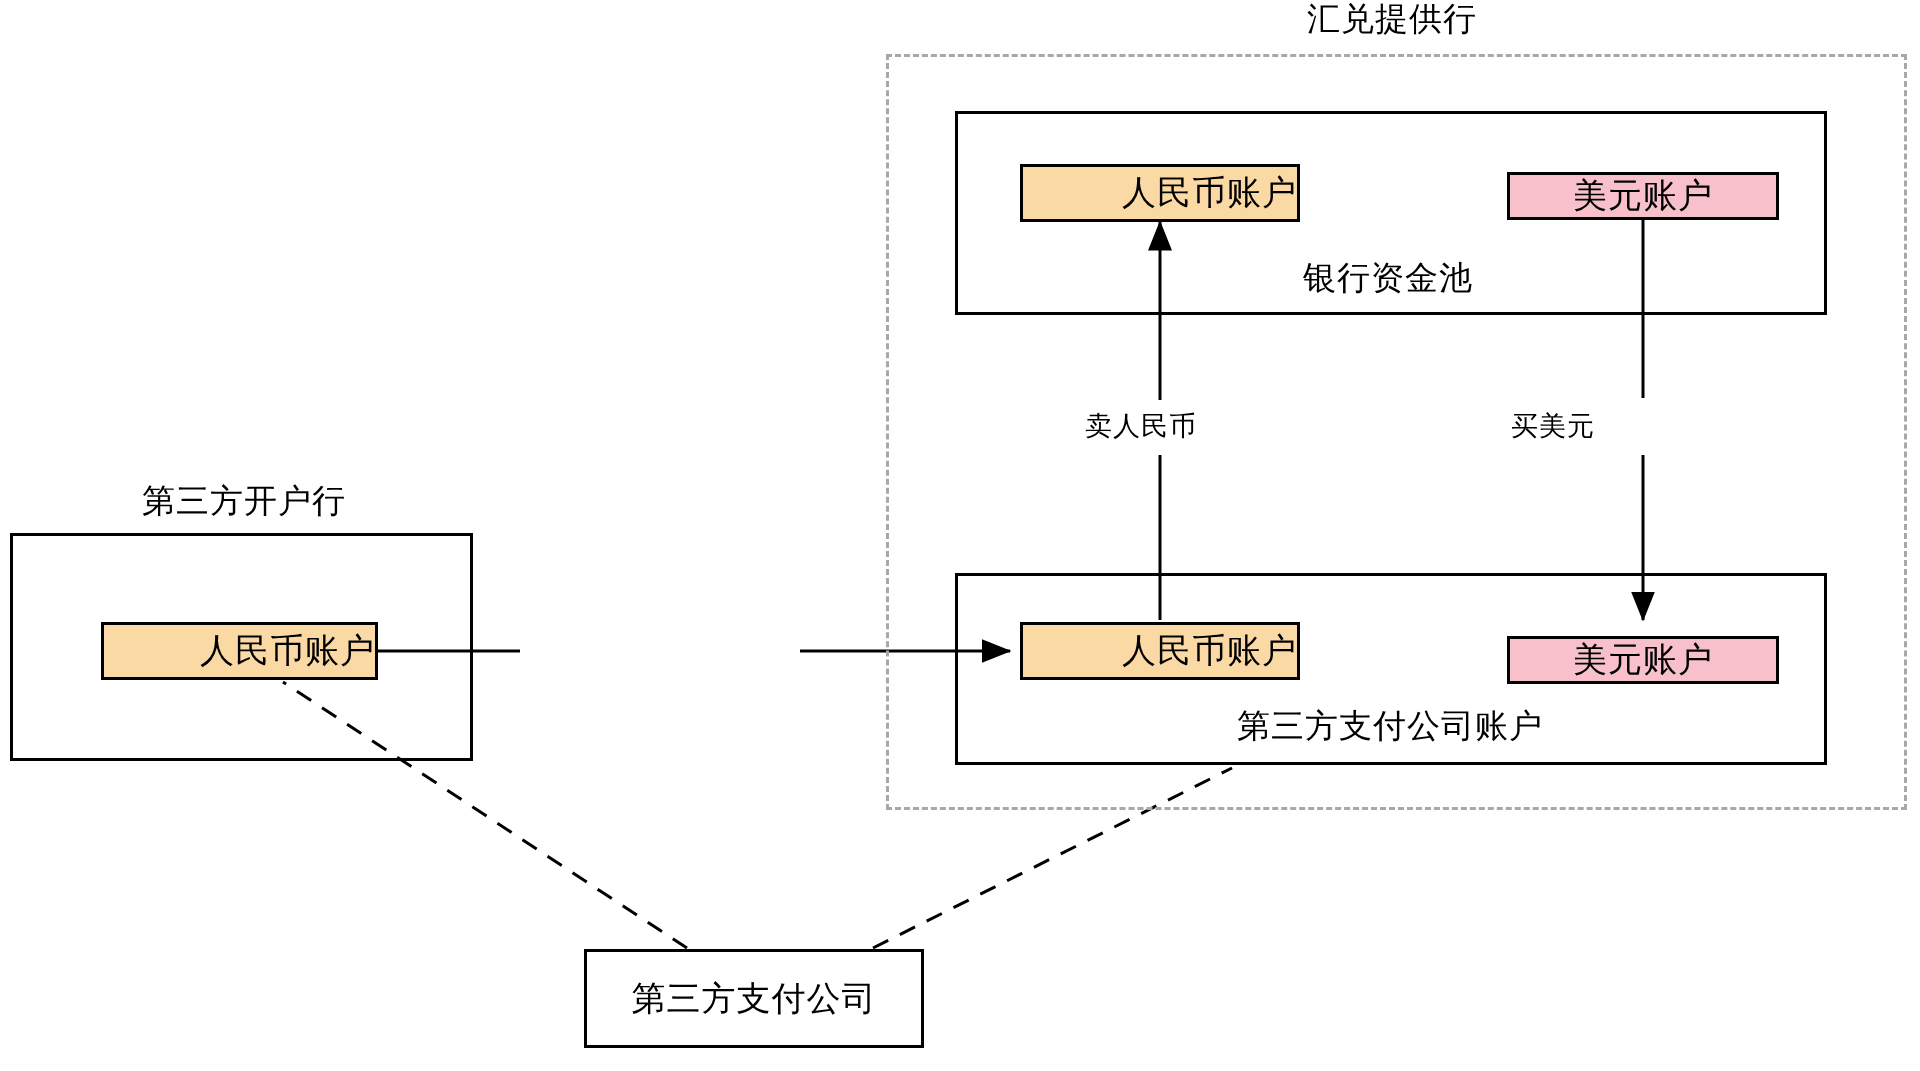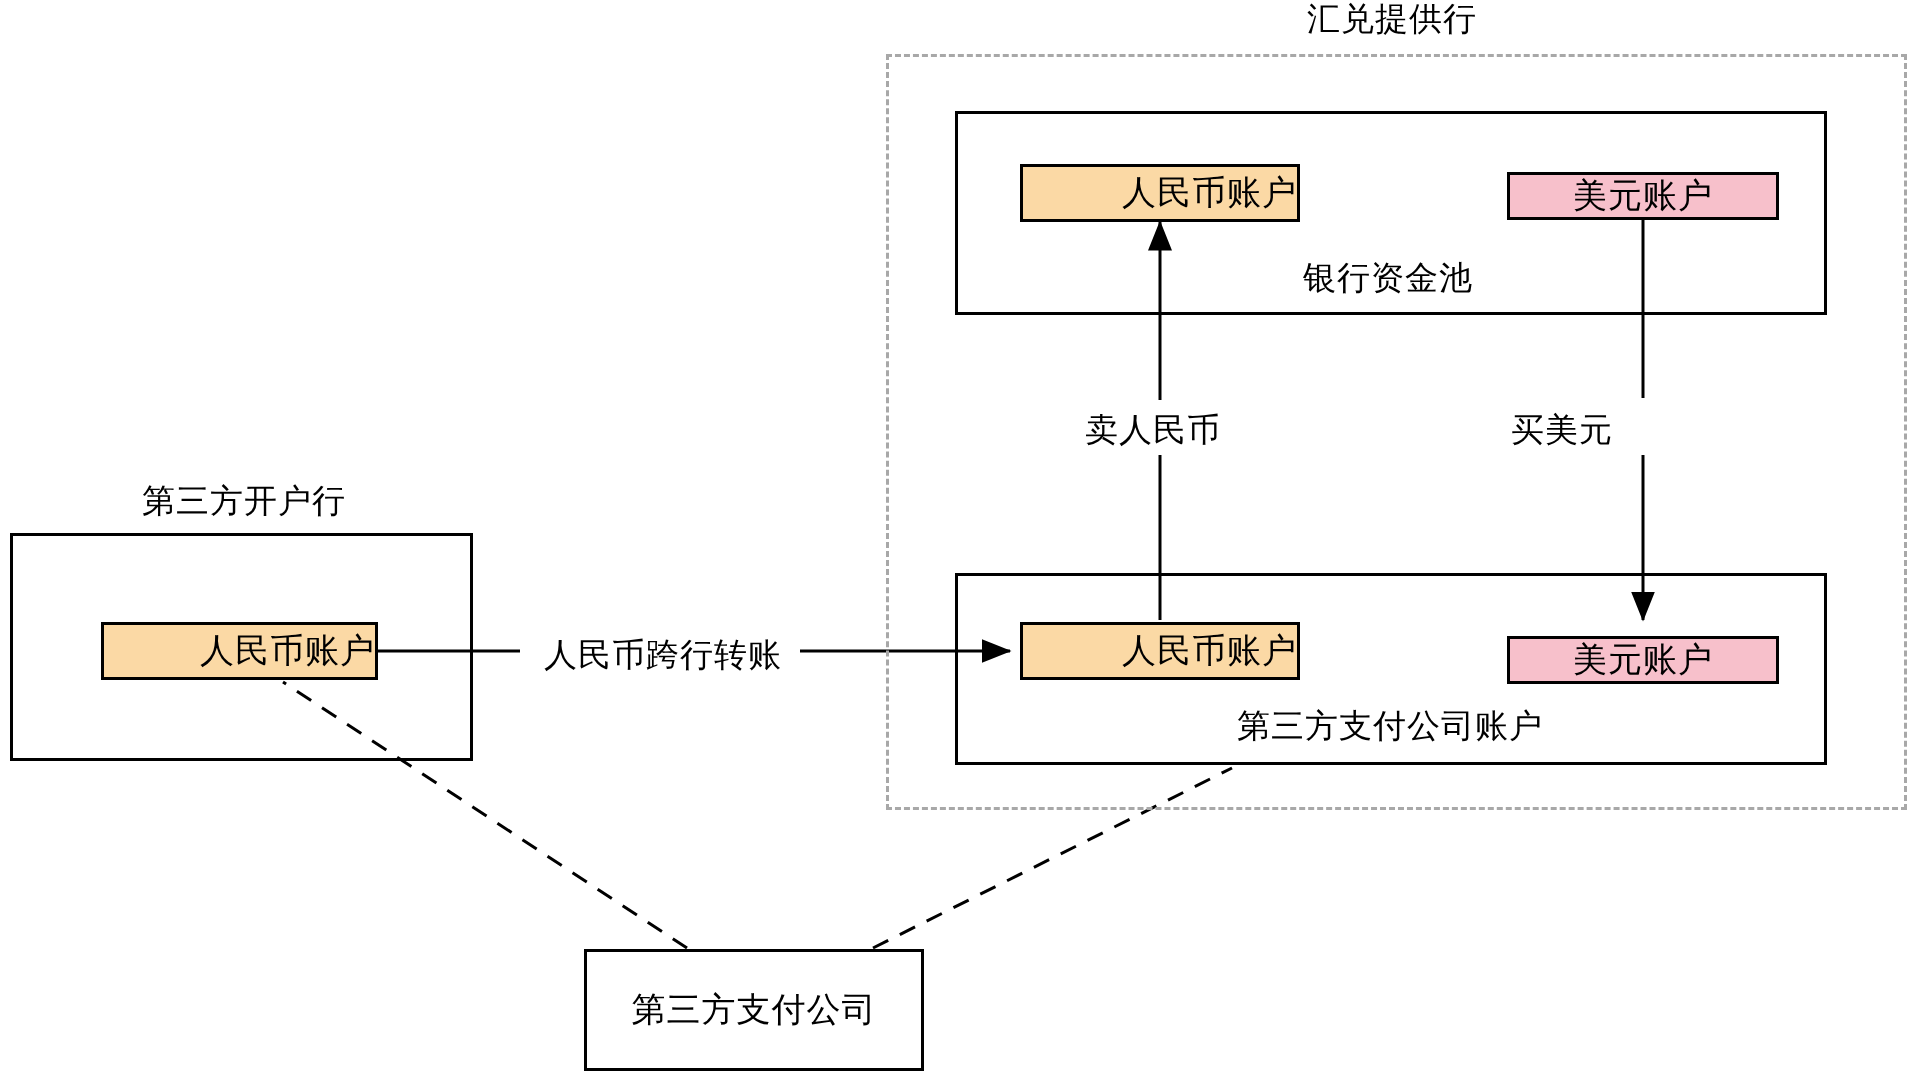--- a/index.html
+++ b/index.html
@@ -64,21 +64,21 @@
   }
   .caption {
     position: absolute;
     font-size: 33px;
     letter-spacing: 1px;
     white-space: nowrap;
     color: #000000;
   }
   .edge-label {
     position: absolute;
-    font-size: 33px;
+    font-size: 27px;
     letter-spacing: 1px;
     white-space: nowrap;
     background: #ffffff;
     padding: 0 8px;
     color: #000000;
   }
 </style>
 </head>
 <body>
 
@@ -134,23 +134,22 @@
   </div>
 
   <div class="group-box" style="left:10px; top:533px; width:463px; height:228px;"></div>
 
   <div class="caption" style="left:142px; top:479px;">第三方开户行</div>
 
   <div class="node node-rmb" style="left:101px; top:622px; width:277px; height:58px;">
     <span>人民币账户</span>
   </div>
 
-  <div class="node node-plain" style="left:584px; top:949px; width:340px; height:122px;">
+  <div class="node node-plain" style="left:584px; top:949px; width:340px; height:99px;">
     <span>第三方支付公司</span>
   </div>
 
-  <div class="edge-label" style="left:536px; top:633px;">人民币跨行转账</div>
 
   <div class="edge-label" style="left:1077px; top:408px;">卖人民币</div>
 
   <div class="edge-label" style="left:1503px; top:408px;">买美元</div>
 
 </div>
 
 </body></html>

